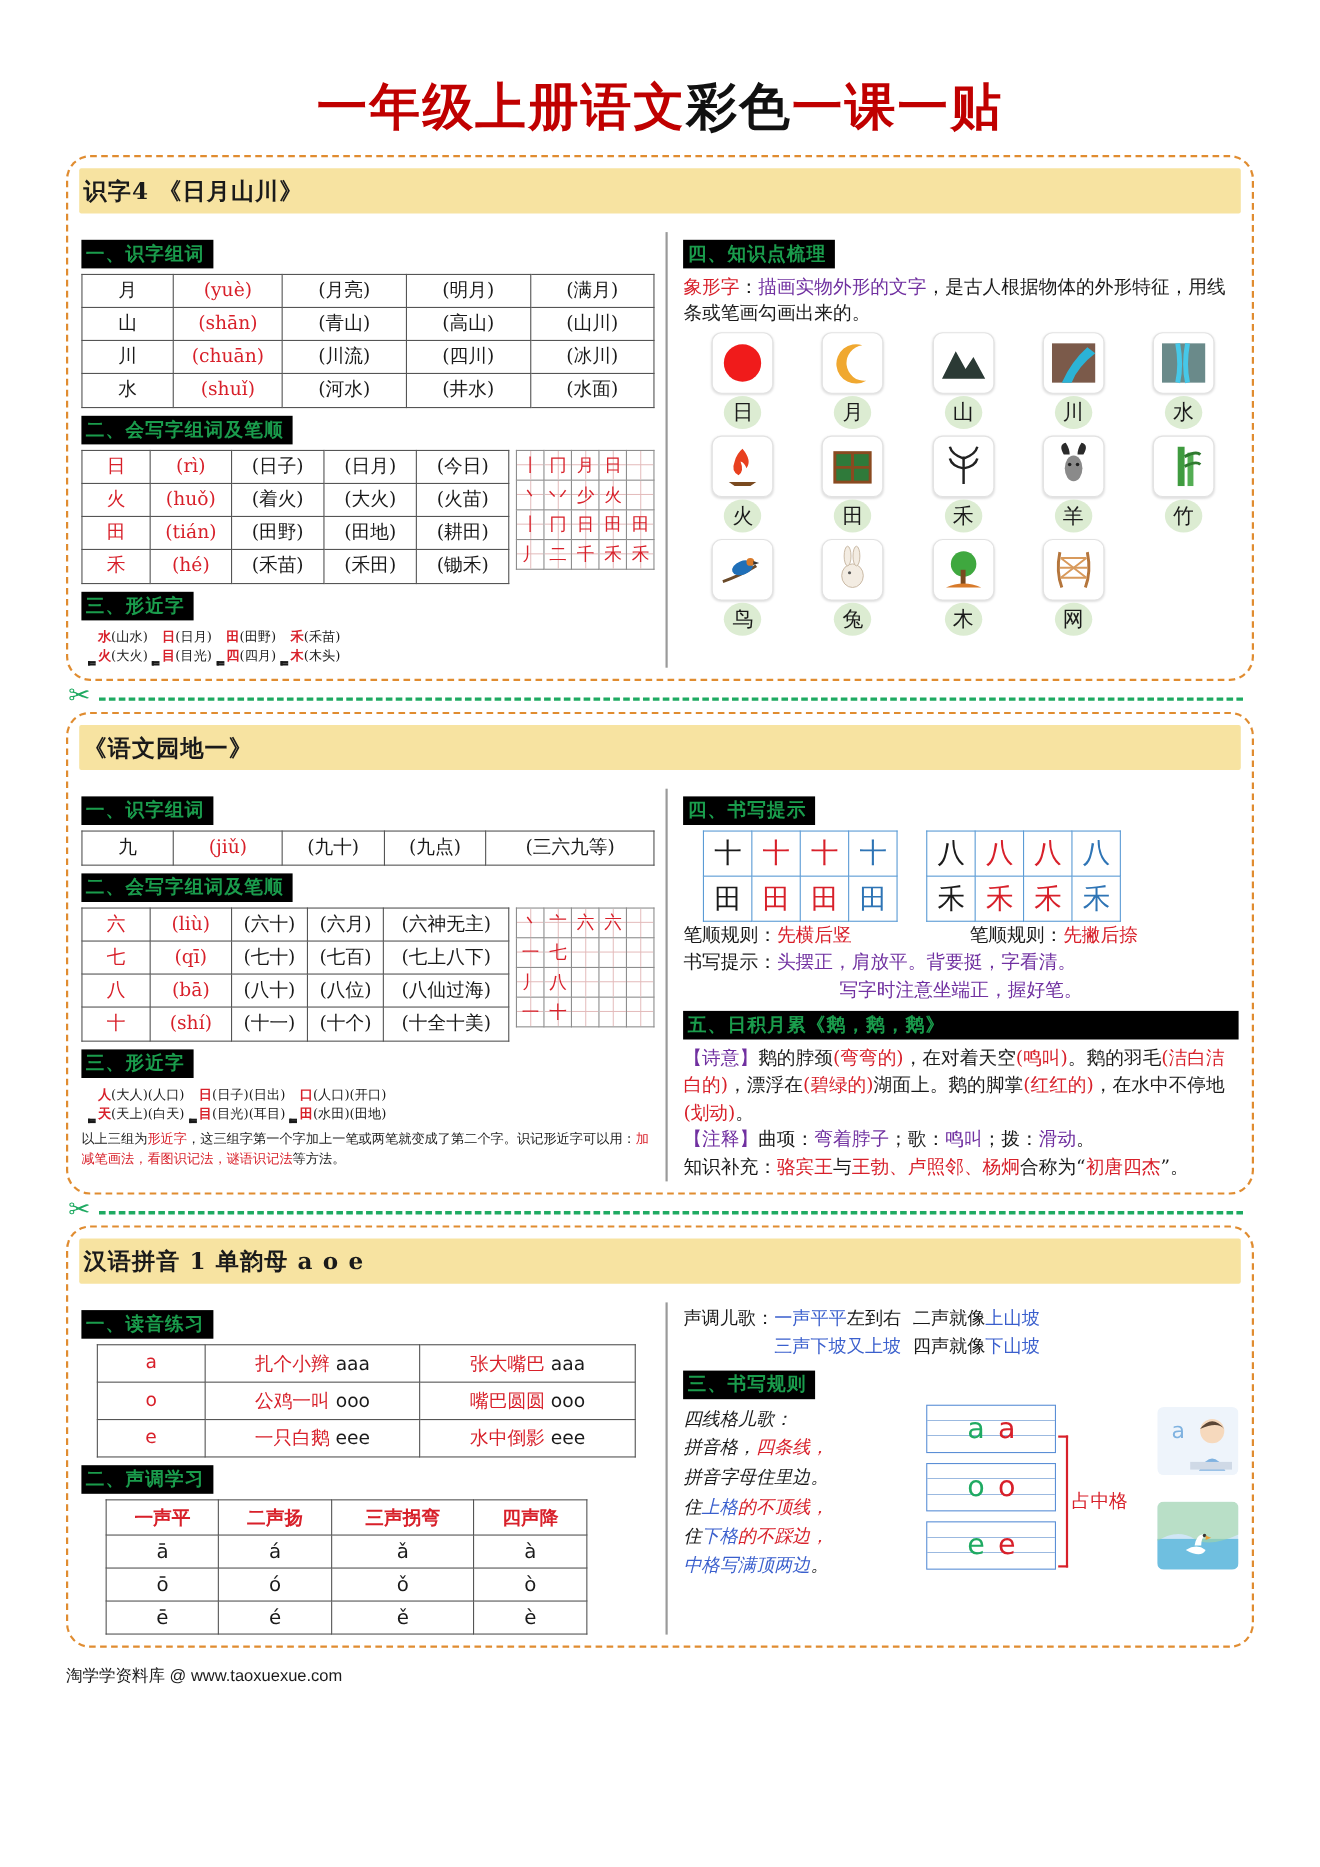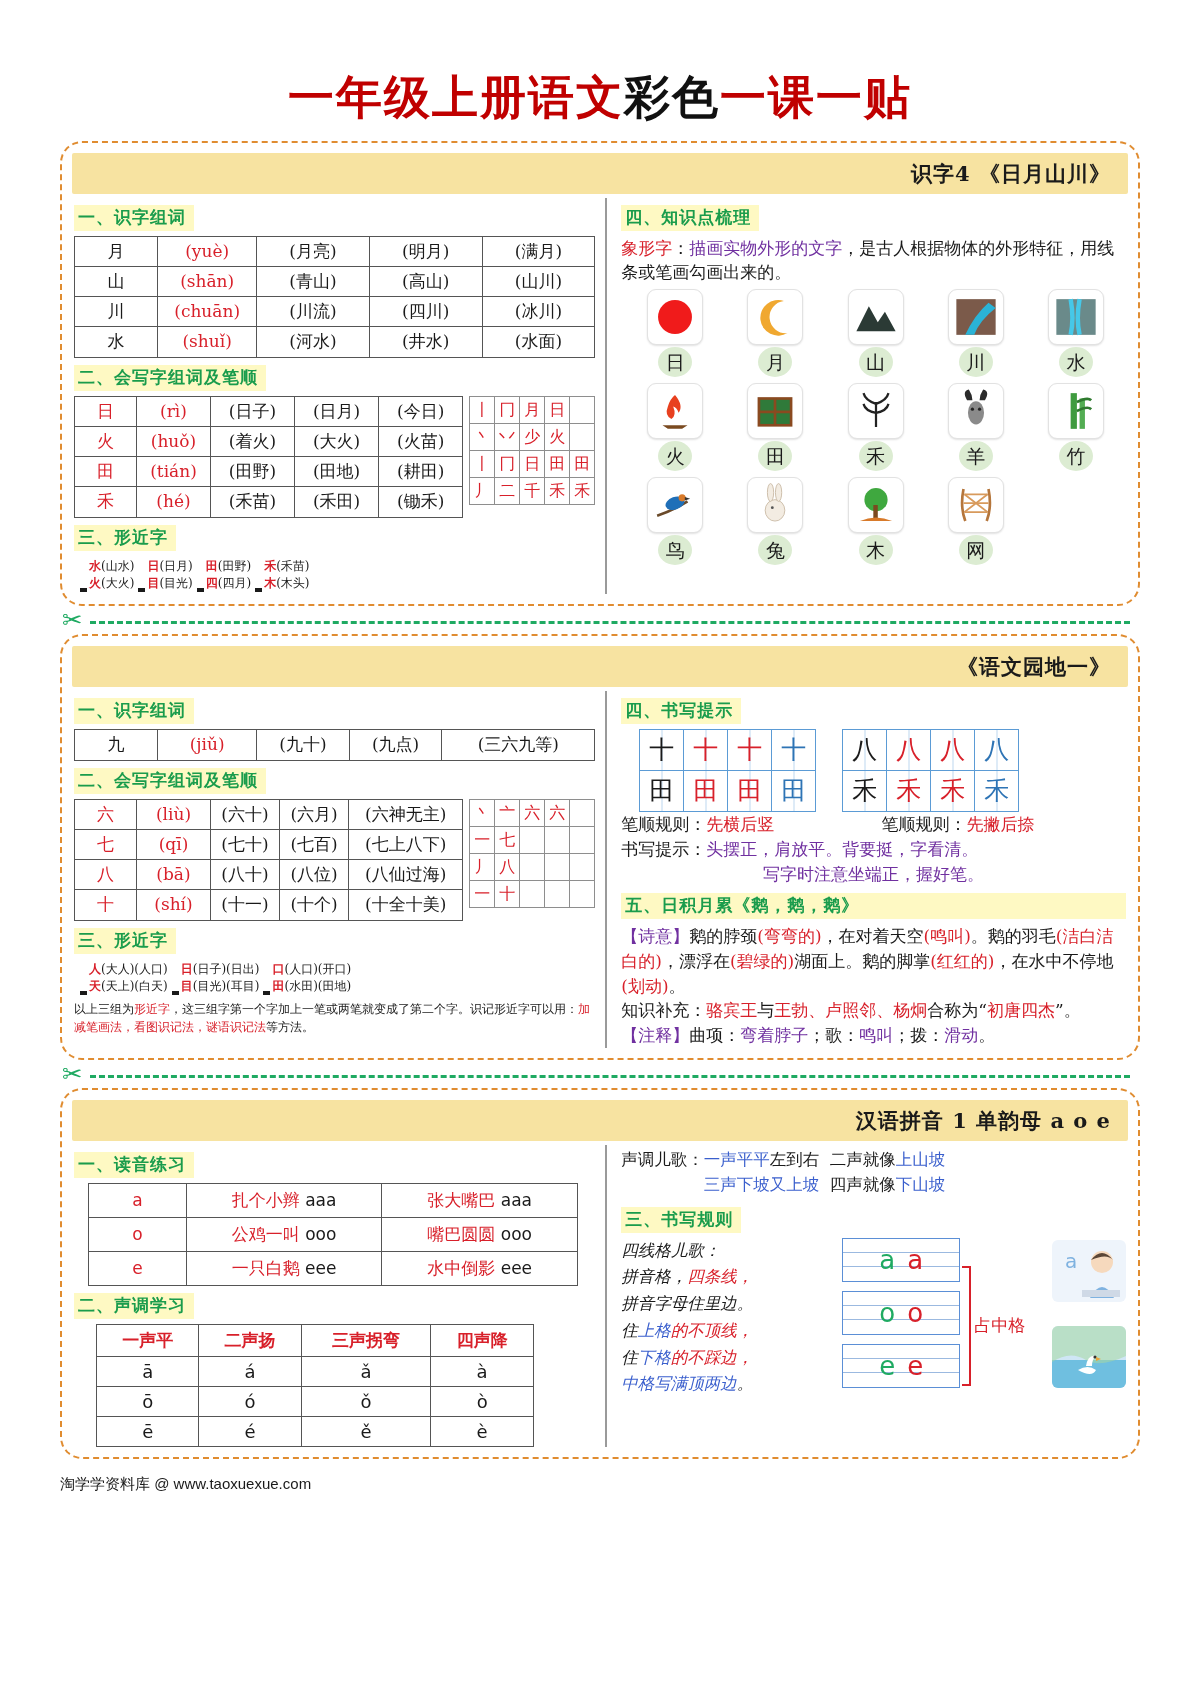--- a/index.html
+++ b/index.html
@@ -30,37 +30,37 @@
   
   .card {
     border:2.5px dashed #e08c30;
     border-radius:22px;
     position:relative;
     margin-bottom:6px;
     background:#fff;
   }
   .card-title {
     background:#f7e3a1;
-    text-align:right;
+    text-align:left;
     font-family:"DejaVu Serif","Liberation Serif",serif;
     font-weight:bold;
     font-size:21px;
-    padding:7px 17px 6px;
-    margin:10px 10px 0 10px;
+    padding:7px 4px 6px;
+    margin:10px 10px 13px 10px;
     border-radius:2px;
     letter-spacing:1px;
   }
   .cols { display:flex; padding:4px 12px 10px 12px; }
   .col-l { width:50.5%; padding-right:10px; }
   .col-r { width:49.5%; padding-left:14px; border-left:2px solid #9a9a9a; }
 
   
   .sec {
     display:inline-block;
-    background:#fef9c3;
+    background:#000000;
     color:#1a9c4c;
     font-weight:bold;
     font-size:17px;
     padding:1px 8px 2px 4px;
     margin:7px 0 5px 0;
     letter-spacing:1px;
   }
   .sec.wide { display:block; }
 
   
@@ -709,24 +709,24 @@
         <div class="kn">
           <span>书写提示：</span><span class="p">头摆正，肩放平。背要挺，字看清。</span>
           <div style="text-align:center;" class="p">写字时注意坐端正，握好笔。</div>
         </div>
 
         <div class="sec wide">五、日积月累《鹅，鹅，鹅》</div>
         <div class="kn">
           <span class="p">【诗意】</span><span>鹅的脖颈</span><span class="r">(弯弯的)</span><span>，在对着天空</span><span class="r">(鸣叫)</span><span>。鹅的羽毛</span><span class="r">(洁白洁白的)</span><span>，漂浮在</span><span class="r">(碧绿的)</span><span>湖面上。鹅的脚掌</span><span class="r">(红红的)</span><span>，在水中不停地</span><span class="r">(划动)</span><span>。</span>
         </div>
         <div class="kn">
+          <span class="p">【注释】</span><span>曲项：</span><span class="p">弯着脖子</span><span>；歌：</span><span class="p">鸣叫</span><span>；拨：</span><span class="p">滑动</span><span>。</span>
+        </div>
+        <div class="kn">
           <span>知识补充：</span><span class="r">骆宾王</span><span>与</span><span class="r">王勃、卢照邻、杨炯</span><span>合称为“</span><span class="r">初唐四杰</span><span>”。</span>
-        </div>
-        <div class="kn">
-          <span class="p">【注释】</span><span>曲项：</span><span class="p">弯着脖子</span><span>；歌：</span><span class="p">鸣叫</span><span>；拨：</span><span class="p">滑动</span><span>。</span>
         </div>
       </div>
     </div>
   </div>
 
   <div class="cutline">
     <span class="sciss">✂</span>
     <span class="dash"></span>
   </div>
 

